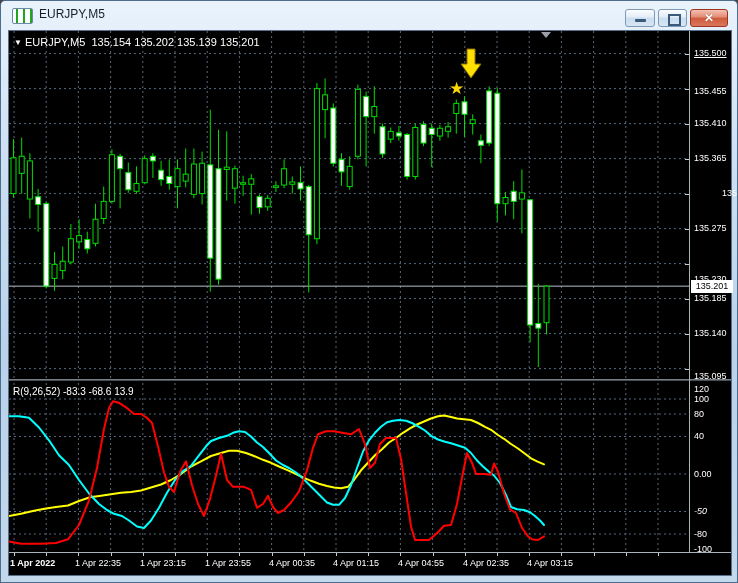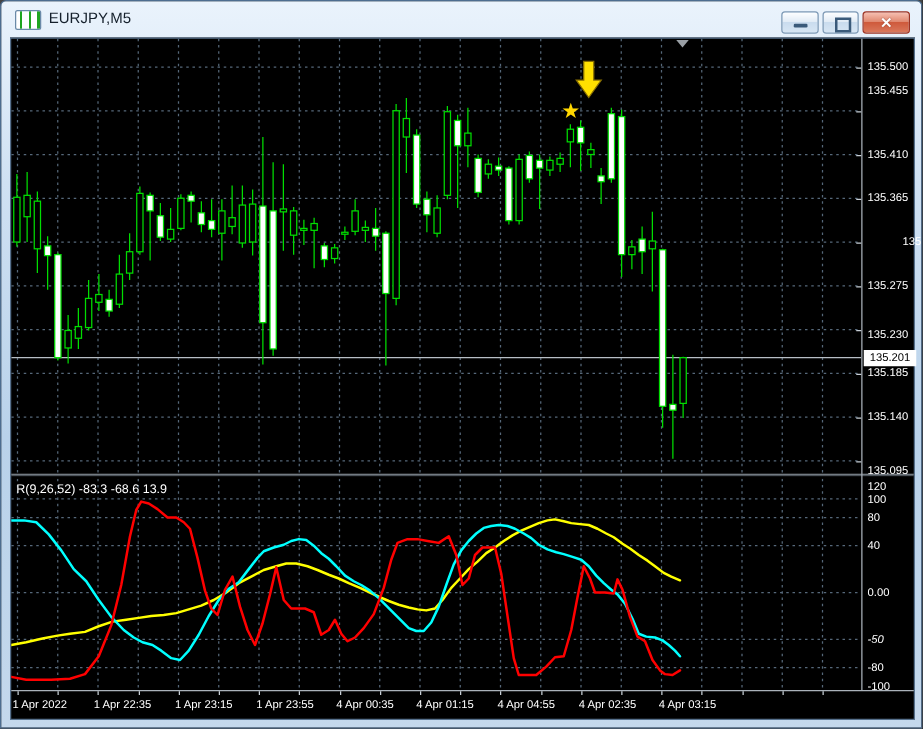--- a/index.html
+++ b/index.html
@@ -393,54 +393,55 @@
         <line x1="0" y1="128.5" x2="680" y2="128.5" stroke="#56687a" stroke-width="1" stroke-dasharray="2,3"></line>
         <line x1="0" y1="151" x2="680" y2="151" stroke="#56687a" stroke-width="1" stroke-dasharray="2,3"></line>
       </g>
       <polyline points="0,133.0 12,130.8 25,127.8 37,125.5 47,124.0 59,122.5 70,118.0 81,114.3 92,112.8 102,111.3 112,109.8 122,109.0 132,107.5 142,104.5 152,101.5 162,97.0 172,91.0 182,83.5 192,78.3 202,73.0 212,70.0 220,67.8 228,67.8 237,70.0 245,73.0 254,76.8 262,79.8 270,83.5 279,87.3 287,91.0 295,94.8 302,97.8 310,100.8 318,103.0 325,104.5 332,105.3 339,103.8 345,97.0 352,87.3 359,79.8 366,72.3 373,66.3 380,59.5 387,55.0 394,49.8 401,45.3 408,41.5 415,38.5 422,35.5 429,33.3 435,32.5 442,34.0 448,35.5 455,36.3 462,37.0 469,40.0 476,43.8 482,46.8 489,52.0 495,55.8 502,61.0 509,65.5 515,70.0 522,75.3 528,78.3 535,81.3" fill="none" stroke="#ffff00" stroke-width="2" stroke-linejoin="round" stroke-linecap="round"></polyline>
       <polyline points="0,33.3 10,33.3 20,34.8 30,44.5 40,57.3 50,72.3 60,82.0 70,97.0 80,110.5 90,121.0 98,127.0 105,130.8 113,133.0 120,137.5 128,143.5 135,145.0 142,137.5 150,124.8 158,109.8 166,97.0 174,88.0 182,82.8 190,72.3 197,63.3 202,58.0 210,55.0 218,52.8 224,49.8 230,48.3 236,49.0 242,53.5 248,59.5 254,64.0 260,70.0 267,77.5 274,82.0 280,85.0 287,89.5 294,95.5 300,101.5 306,107.5 312,113.5 318,119.5 324,121.8 330,121.8 336,115.0 342,102.3 348,85.0 354,68.5 360,57.3 366,49.8 372,43.8 378,39.3 384,37.8 390,37.0 397,37.8 403,40.0 410,43.8 416,47.5 422,52.8 429,56.5 436,58.8 442,60.3 449,62.5 456,64.8 462,70.0 468,77.5 474,83.5 480,88.8 485,92.5 491,100.0 497,112.0 502,124.0 508,126.3 515,127.0 521,129.3 526,133.0 531,137.5 535,142.0" fill="none" stroke="#00ffff" stroke-width="2" stroke-linejoin="round" stroke-linecap="round"></polyline>
       <polyline points="0,158.5 12,160.8 32,160.8 47,160.0 59,156.3 70,142.0 80,117.3 88,85.0 95,46.0 100,25.0 104,18.3 110,19.8 117,24.3 125,31.0 132,31.0 138,34.8 143,40.0 149,63.3 155,89.5 160,103.8 165,109.0 171,88.8 177,78.3 183,102.3 189,121.0 195,133.0 201,115.8 207,92.5 212,70.8 218,97.0 224,103.8 235,103.8 242,106.8 248,124.8 254,121.0 259,112.8 264,124.0 269,130.0 275,127.0 282,119.5 290,108.3 298,87.3 304,64.8 309,51.3 317,48.3 325,48.3 333,49.8 342,51.3 350,46.0 356,61.0 361,85.0 366,79.8 371,61.0 377,55.0 387,55.0 392,76.0 397,109.8 402,143.5 406,157.0 413,157.0 420,157.0 428,150.3 435,142.8 442,142.0 448,121.0 453,94.8 458,70.0 463,79.8 467,91.0 475,91.0 482,91.8 485,80.5 489,88.8 495,110.5 501,126.3 507,130.0 513,145.0 519,153.3 523,156.3 529,157.0 535,153.3" fill="none" stroke="#ff0000" stroke-width="2" stroke-linejoin="round" stroke-linecap="round"></polyline>
     </svg>
   <div id="ind-bottom"></div>
   <div id="axis-frame"></div>
 
+  <div id="chart-header"><span class="tri">▼</span> <span>EURJPY,M5</span>  <span>135.154</span> <span>135.202</span> <span>135.139</span> <span>135.201</span></div>
 
   <div id="ind-label">R(9,26,52) -83.3 -68.6 13.9</div>
 
   <div id="cur-price">135.201</div>
   <div id="scroll-marker"></div>
-<div class="axis-label" style="top: 47.1px;">135.500</div>
+<div class="axis-label" style="top: 47.1px; text-decoration: underline;">135.500</div>
     <div class="axis-tick" style="top: 52.6px;"></div>
-    <div class="axis-label" style="top: 66px;">135.455</div>
+    <div class="axis-label" style="top: 85px;">135.455</div>
     <div class="axis-tick" style="top: 87.6px;"></div>
     <div class="axis-label" style="top: 117.1px;">135.410</div>
     <div class="axis-tick" style="top: 122.6px;"></div>
     <div class="axis-label" style="top: 152.1px;">135.365</div>
     <div class="axis-tick" style="top: 157.6px;"></div>
     <div class="axis-label" style="top: 187.1px; margin-left: 28px;">135.320</div>
     <div class="axis-tick" style="top: 192.6px;"></div>
     <div class="axis-label" style="top: 222.1px;">135.275</div>
     <div class="axis-tick" style="top: 227.6px;"></div>
-    <div class="axis-label" style="top: 261px; text-align: center;">135.230</div>
+    <div class="axis-label" style="top: 273px; text-align: center;">135.230</div>
     <div class="axis-tick" style="top: 262.6px;"></div>
     <div class="axis-label" style="top: 292.1px;">135.185</div>
     <div class="axis-tick" style="top: 297.6px;"></div>
     <div class="axis-label" style="top: 327.1px;">135.140</div>
     <div class="axis-tick" style="top: 332.6px;"></div>
     <div class="axis-label" style="top: 342px; margin-top: 28px;">135.095</div>
     <div class="axis-tick" style="top: 367.6px;"></div>
     <div class="axis-label" style="top: 382.5px;">120</div>
     <div class="axis-label" style="top: 392.5px;">100</div>
     <div class="axis-label" style="top: 407.5px;">80</div>
     <div class="axis-label" style="top: 430px;">40</div>
     <div class="axis-label" style="top: 467.5px;">0.00</div>
     <div class="axis-label" style="top: 505px; font-style: italic;">-50</div>
     <div class="axis-label" style="top: 527.5px;">-80</div>
     <div class="axis-label" style="top: 542.5px;">-100</div>
-    <div class="time-label" style="left: 9px;">1 Apr 2022</div>
+    <div class="time-label" style="left: 9px; font-weight: bold;">1 Apr 2022</div>
     <div class="time-label" style="left: 74px;">1 Apr 22:35</div>
     <div class="time-label" style="left: 139px;">1 Apr 23:15</div>
     <div class="time-label" style="left: 204px;">1 Apr 23:55</div>
     <div class="time-label" style="left: 268px;">4 Apr 00:35</div>
     <div class="time-label" style="left: 332px;">4 Apr 01:15</div>
     <div class="time-label" style="left: 397px;">4 Apr 04:55</div>
     <div class="time-label" style="left: 462px;">4 Apr 02:35</div>
     <div class="time-label" style="left: 526px;">4 Apr 03:15</div>
     <div class="time-tick" style="left: 13px;"></div>
     <div class="time-tick" style="left: 45.2px;"></div>

